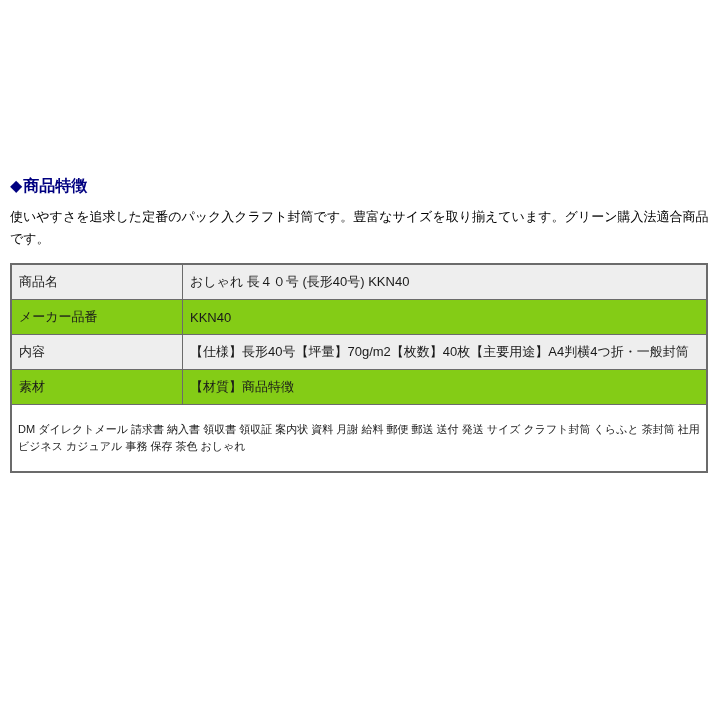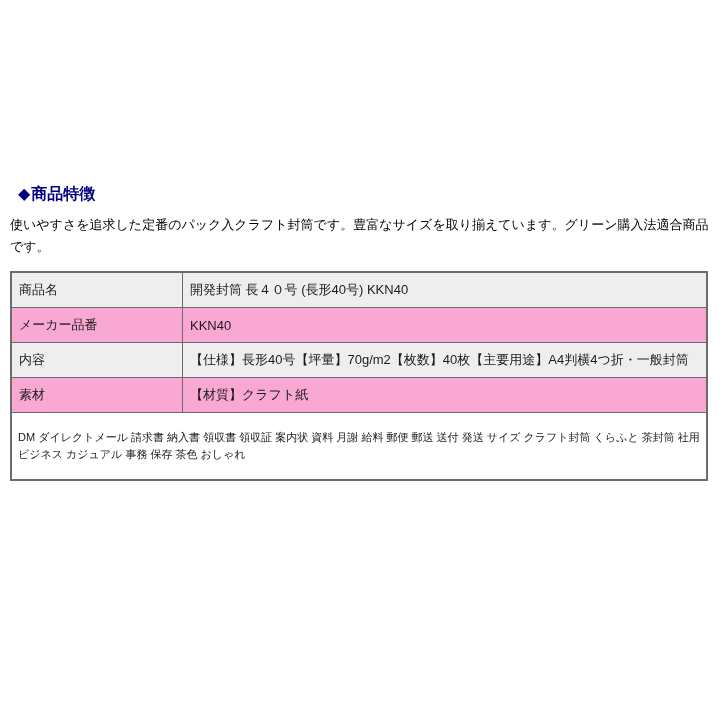--- a/index.html
+++ b/index.html
@@ -11,21 +11,21 @@
     width: 725px;
     height: 725px;
     font-family: "Liberation Sans", "DejaVu Sans", sans-serif;
     color: #1a1a1a;
     overflow: hidden;
   }
   .content {
     padding: 176px 10px 0 10px;
   }
   .section-heading {
-    margin: 8px;
+    margin: 0;
     font-size: 16px;
     line-height: 19px;
     font-weight: bold;
     color: #000080;
   }
   .section-heading .bullet {
     margin-right: 1px;
   }
   .features-text {
     width: 705px;
@@ -51,21 +51,21 @@
     overflow: hidden;
     white-space: nowrap;
   }
   .specs-table td.label-cell {
     width: 156px;
   }
   .specs-table tr.alt {
     background: #eeeeee;
   }
   .specs-table tr.plain {
-    background: #f9a8d4;
+    background: #84cc16;
   }
   .specs-table td.keywords-cell {
     font-size: 11px;
     line-height: 17px;
     padding: 16px 6px;
     white-space: normal;
     background: #ffffff;
     color: #1a1a1a;
   }
 </style>
@@ -76,33 +76,33 @@
 
   <h2 class="section-heading"><span class="bullet">◆</span><span>商品特徴</span></h2>
 
   <p class="features-text">使いやすさを追求した定番のパック入クラフト封筒です。豊富なサイズを取り揃えています。グリーン購入法適合商品です。</p>
 
 
   <table class="specs-table">
     <tbody>
       <tr class="alt">
         <td class="label-cell">商品名</td>
-        <td>開発封筒 長４０号 (長形40号) KKN40</td>
+        <td>おしゃれ 長４０号 (長形40号) KKN40</td>
       </tr>
       <tr class="plain">
         <td class="label-cell">メーカー品番</td>
         <td>KKN40</td>
       </tr>
       <tr class="alt">
         <td class="label-cell">内容</td>
         <td>【仕様】長形40号【坪量】70g/m2【枚数】40枚【主要用途】A4判横4つ折・一般封筒</td>
       </tr>
       <tr class="plain">
         <td class="label-cell">素材</td>
-        <td>【材質】クラフト紙</td>
+        <td>【材質】商品特徴</td>
       </tr>
       <tr>
         <td class="keywords-cell" colspan="2">DM ダイレクトメール 請求書 納入書 領収書 領収証 案内状 資料 月謝 給料 郵便 郵送 送付 発送 サイズ クラフト封筒 くらふと 茶封筒 社用 ビジネス カジュアル 事務 保存 茶色 おしゃれ</td>
       </tr>
     </tbody>
   </table>
 
 </div>
 
 </body></html>

